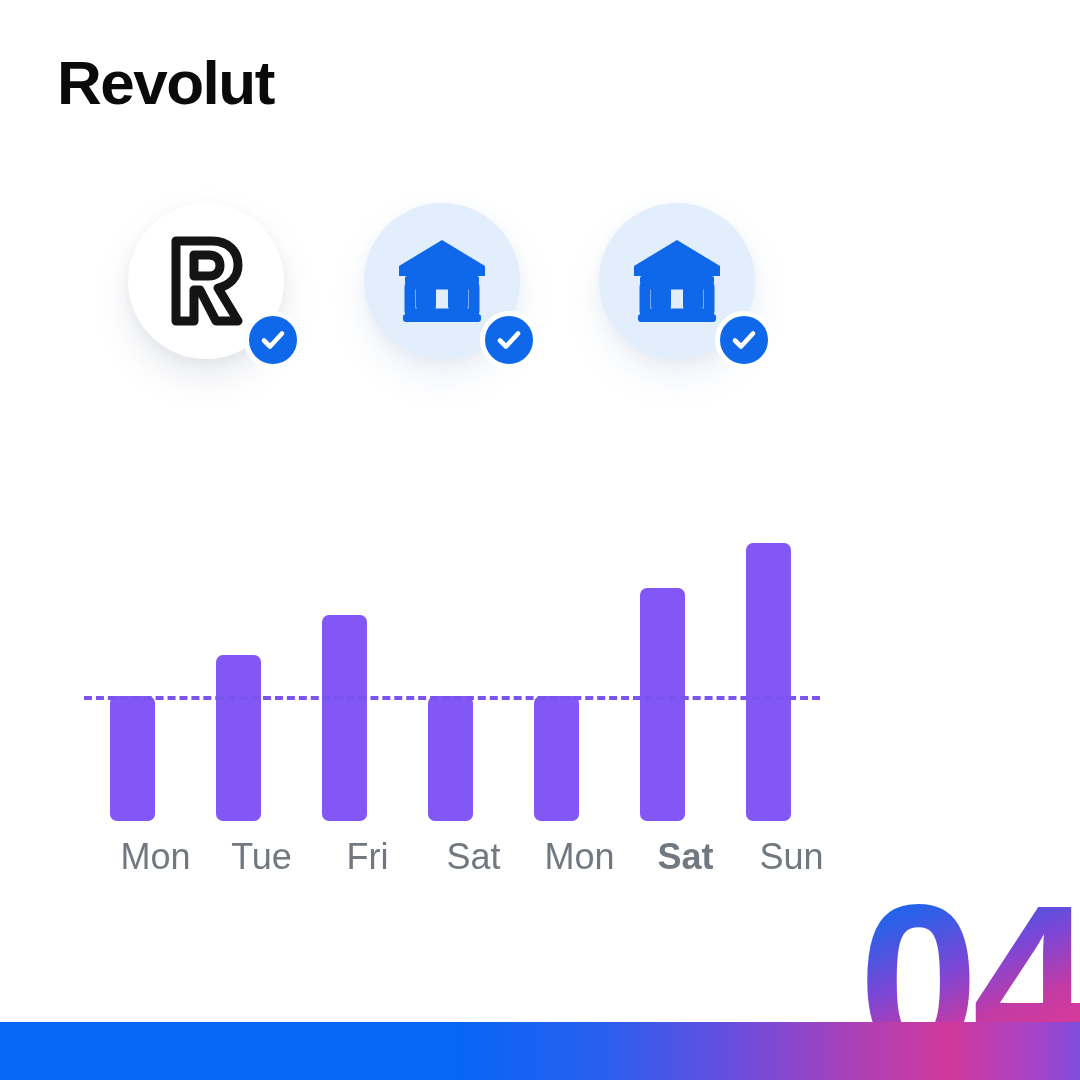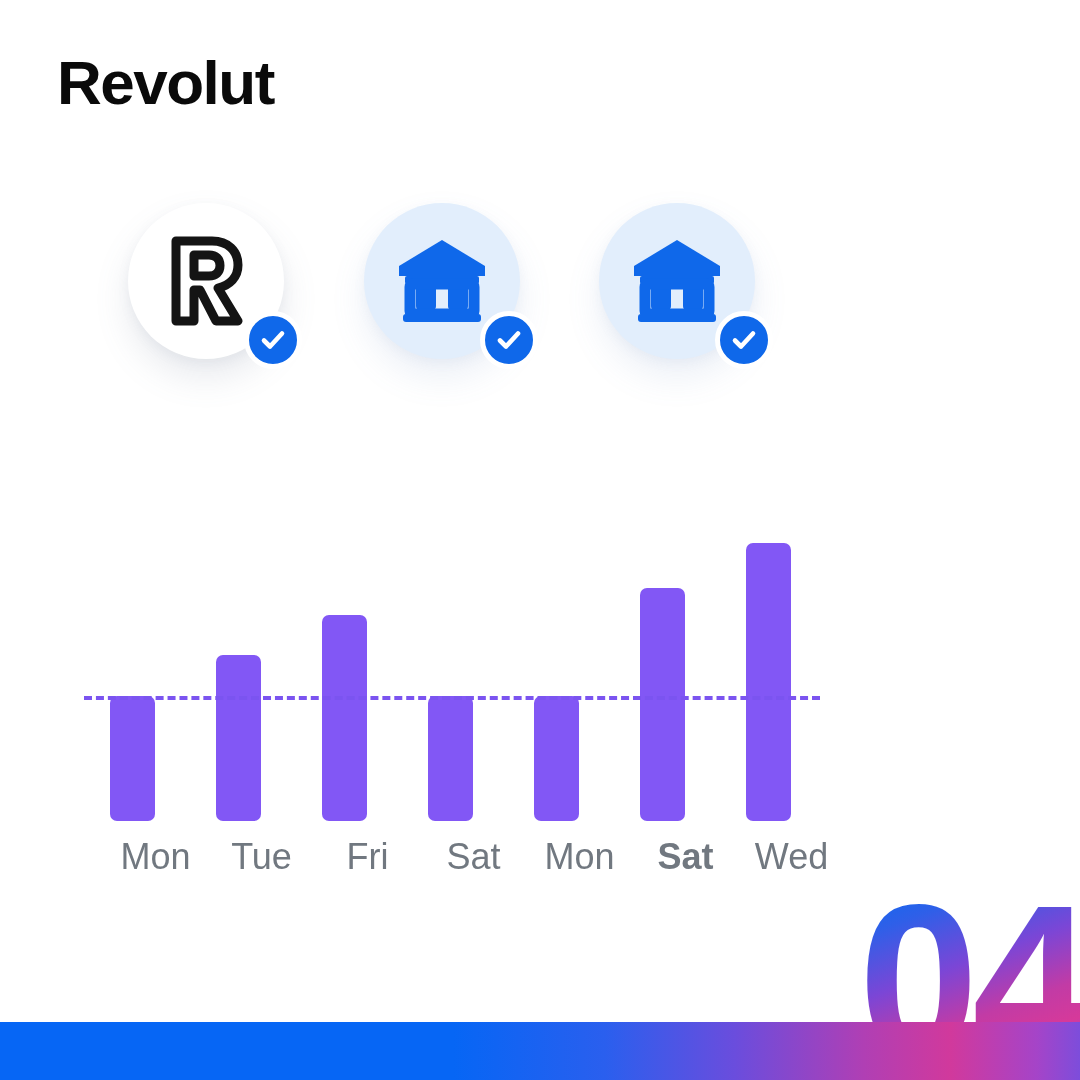--- a/index.html
+++ b/index.html
@@ -244,21 +244,21 @@
         <div class="bar" style="left: 662px; height: 278.425px; background: rgb(130, 87, 245);"></div>
       </div>
     <div id="avgline" style="top: 175.583px; border-top-color: rgb(123, 84, 240); border-top-style: dashed;"></div>
     <div id="xlabels">
         <div class="xlab" style="left: 48.5px; color: rgb(113, 120, 128);">Mon</div>
         <div class="xlab" style="left: 154.5px; color: rgb(113, 120, 128);">Tue</div>
         <div class="xlab" style="left: 260.5px; color: rgb(113, 120, 128);">Fri</div>
         <div class="xlab" style="left: 366.5px; color: rgb(113, 120, 128);">Sat</div>
         <div class="xlab" style="left: 472.5px; color: rgb(113, 120, 128);">Mon</div>
         <div class="xlab" style="left: 578.5px; color: rgb(113, 120, 128); font-weight: bold;">Sat</div>
-        <div class="xlab" style="left: 684.5px; color: rgb(113, 120, 128);">Wed</div>
+        <div class="xlab" style="left: 684.5px; color: rgb(113, 120, 128);">Sun</div>
       </div>
   </div>
 
   <div id="step-number">04</div>
 
   <div id="bottom-bar"></div>
 
 </div>
 
 </body></html>

